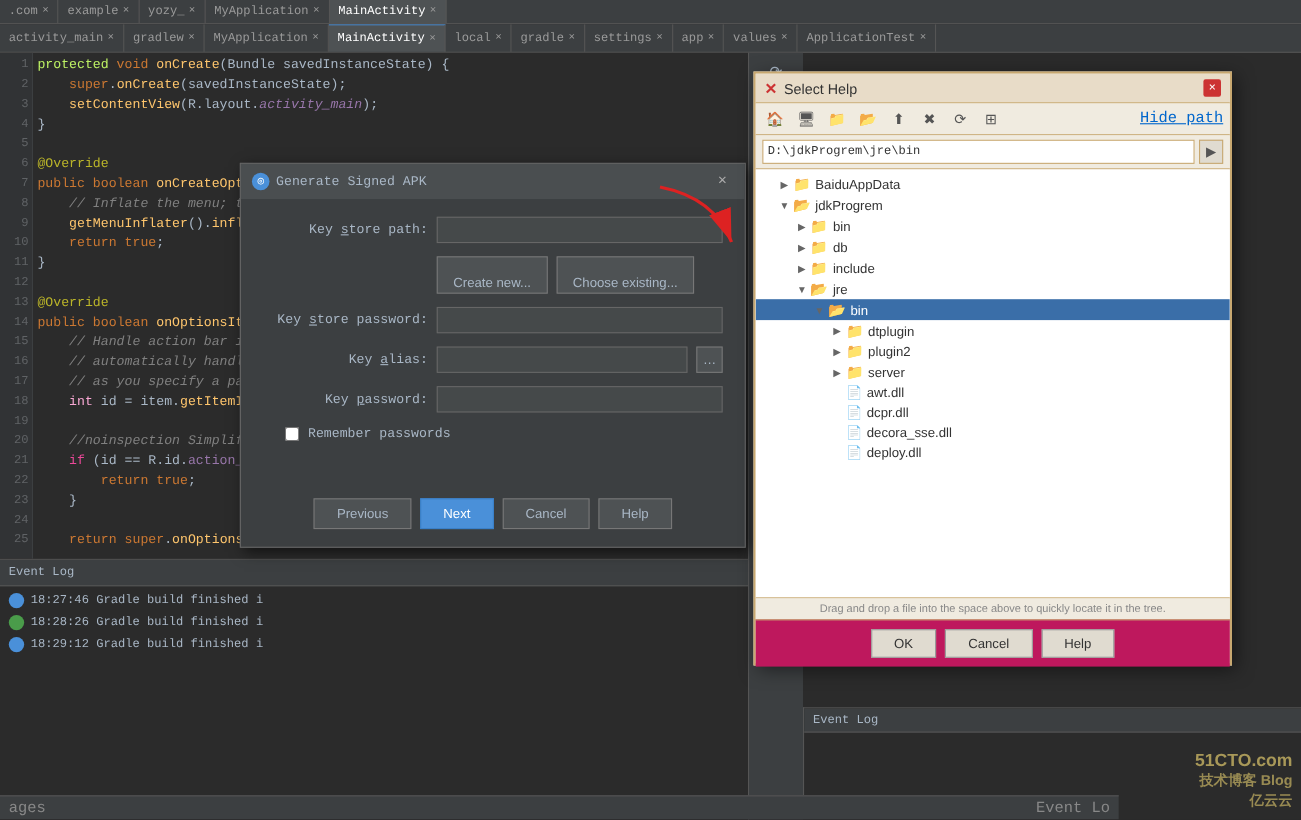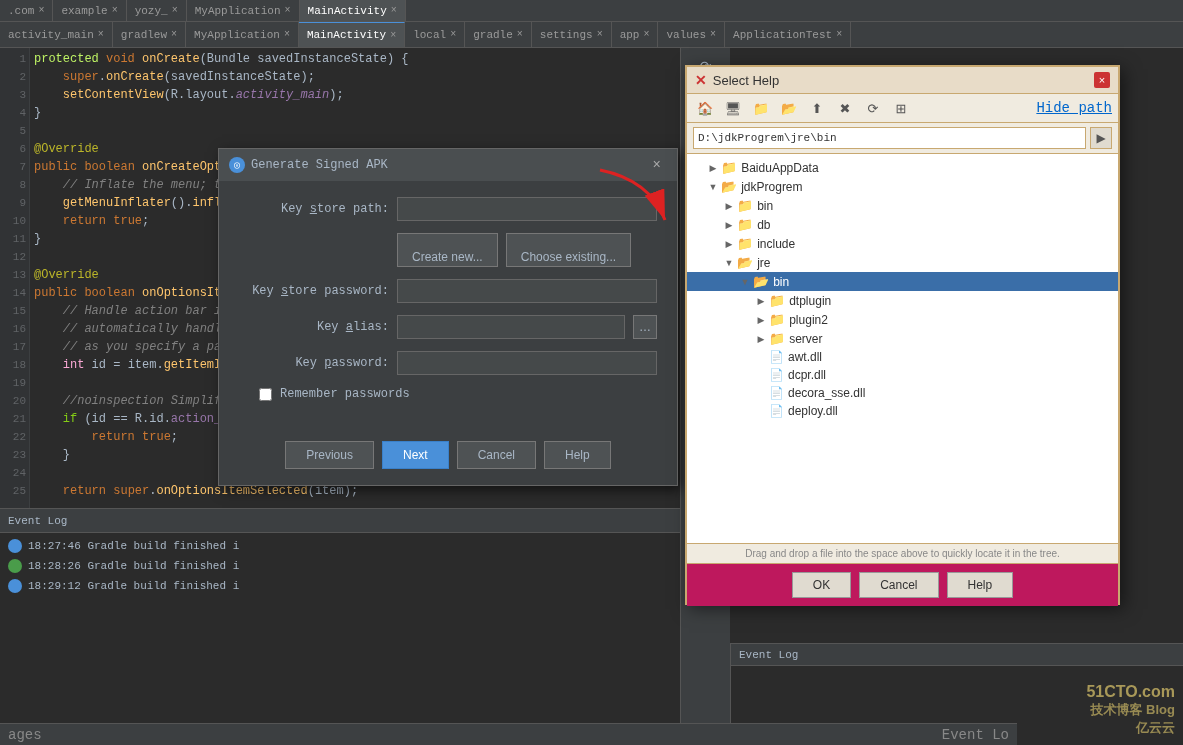--- a/index.html
+++ b/index.html
@@ -306,21 +306,21 @@
       align-items: center;
       justify-content: center;
       flex-shrink: 0;
     }
 
     .remember-row {
       display: flex;
       align-items: center;
       gap: 8px;
       margin-left: 20px;
-      margin-bottom: 16px;
+      margin-bottom: 28px;
     }
 
     .remember-row input[type="checkbox"] {
       cursor: pointer;
     }
 
     .remember-row label {
       font-size: 12px;
       color: #a9b7c6;
       cursor: pointer;
@@ -681,21 +681,21 @@
       <div>}</div>
       <div>&nbsp;</div>
       <div><span style="color:#bbb529">@Override</span></div>
       <div><span style="color:#cc7832">public</span> <span style="color:#cc7832">boolean</span> <span style="color:#ffc66d">onOptionsItemSelected</span>(<span style="color:#a9b7c6">MenuItem</span> item) {</div>
       <div>&nbsp;&nbsp;&nbsp;&nbsp;<span style="color:#808080;font-style:italic">// Handle action bar item clicks here. The action bar will</span></div>
       <div>&nbsp;&nbsp;&nbsp;&nbsp;<span style="color:#808080;font-style:italic">// automatically handle clicks on the Home/Up button, so long</span></div>
       <div>&nbsp;&nbsp;&nbsp;&nbsp;<span style="color:#808080;font-style:italic">// as you specify a parent activity in AndroidManifest.xml.</span></div>
       <div>&nbsp;&nbsp;&nbsp;&nbsp;<span style="color:#f9a8d4">int</span> id = item.<span style="color:#ffc66d">getItemId</span>();</div>
       <div>&nbsp;</div>
       <div>&nbsp;&nbsp;&nbsp;&nbsp;<span style="color:#808080;font-style:italic">//noinspection SimplifiableIfStatement</span></div>
-      <div>&nbsp;&nbsp;&nbsp;&nbsp;<span style="color:#84cc16">if</span> (id == <span style="color:#a9b7c6">R</span>.id.<span style="color:#9876aa">action_settings</span>) {</div>
+      <div>&nbsp;&nbsp;&nbsp;&nbsp;<span style="color:#ec4899">if</span> (id == <span style="color:#a9b7c6">R</span>.id.<span style="color:#9876aa">action_settings</span>) {</div>
       <div>&nbsp;&nbsp;&nbsp;&nbsp;&nbsp;&nbsp;&nbsp;&nbsp;<span style="color:#cc7832">return</span> <span style="color:#cc7832">true</span>;</div>
       <div>&nbsp;&nbsp;&nbsp;&nbsp;}</div>
       <div>&nbsp;</div>
       <div>&nbsp;&nbsp;&nbsp;&nbsp;<span style="color:#cc7832">return</span> <span style="color:#cc7832">super</span>.<span style="color:#ffc66d">onOptionsItemSelected</span>(item);</div>
     </div>
   </div>
 
   <div class="event-log">
     <div class="event-log-header">
       <span>Event Log</span>

